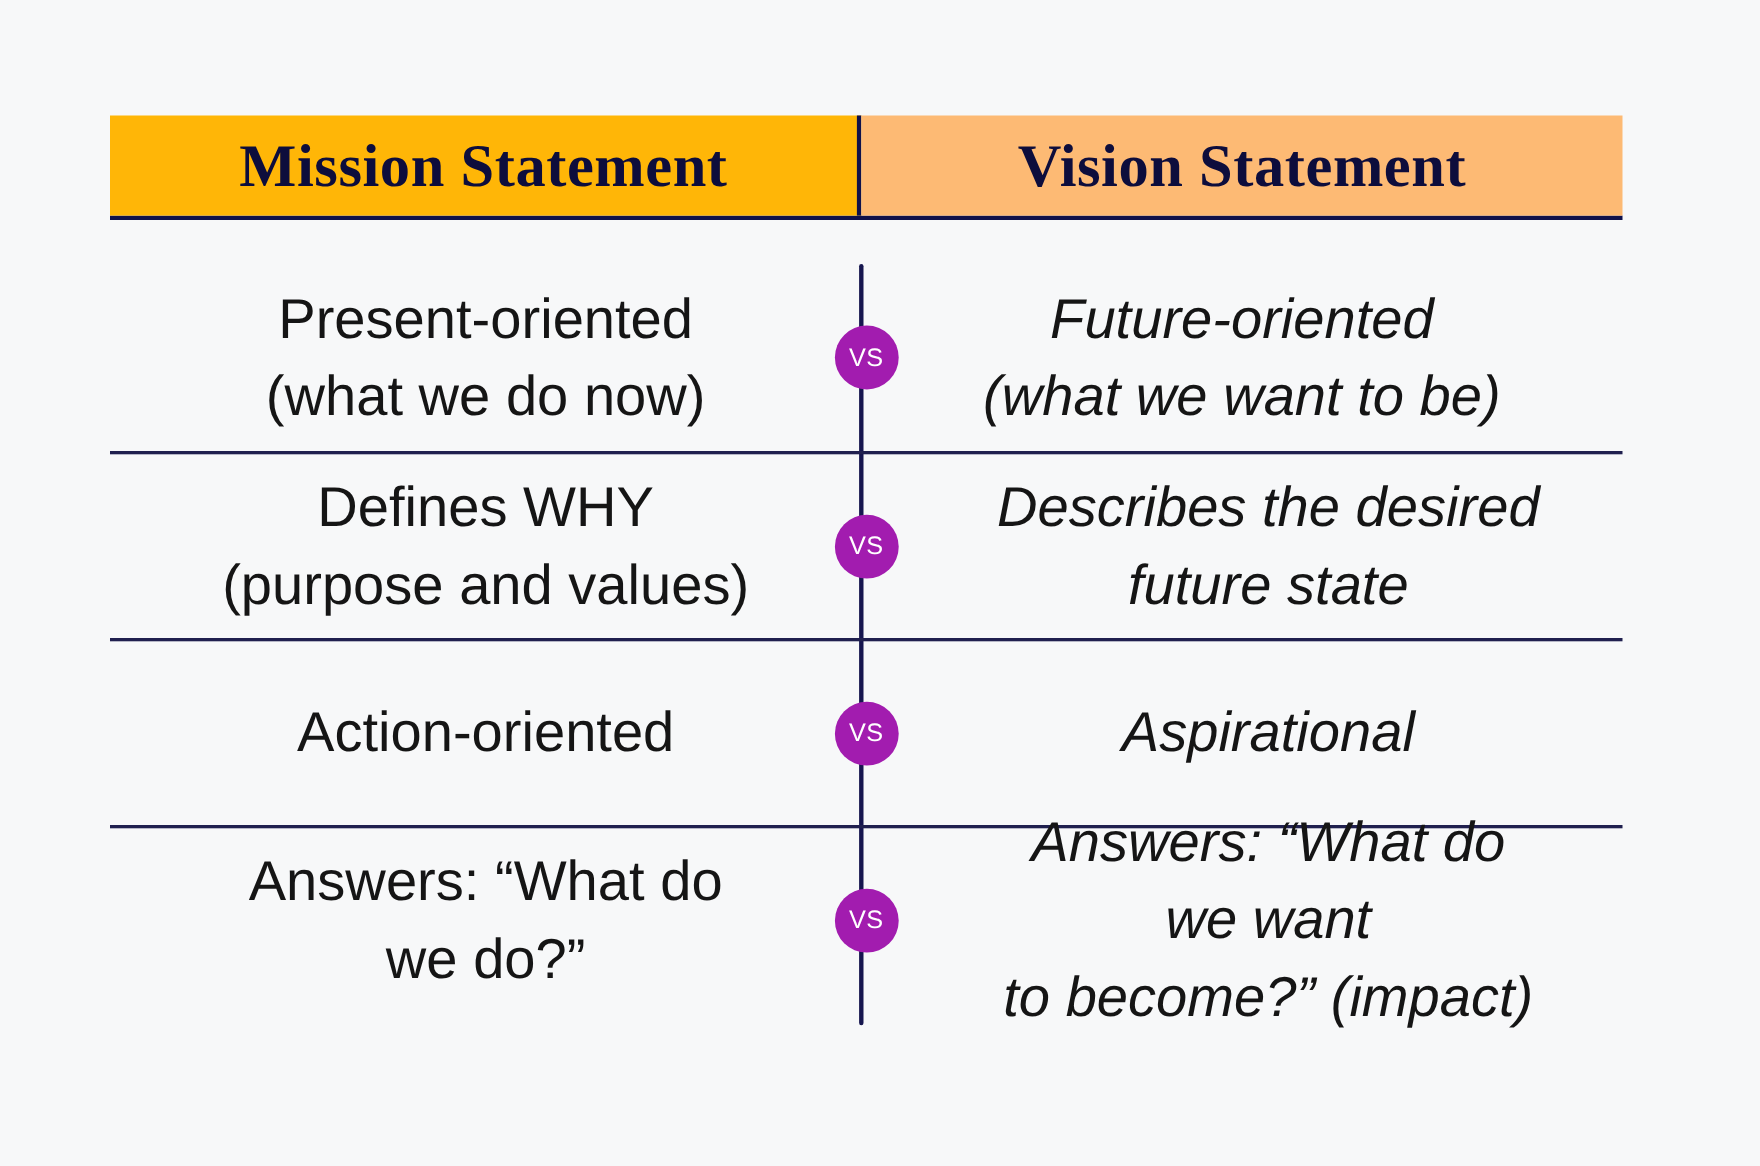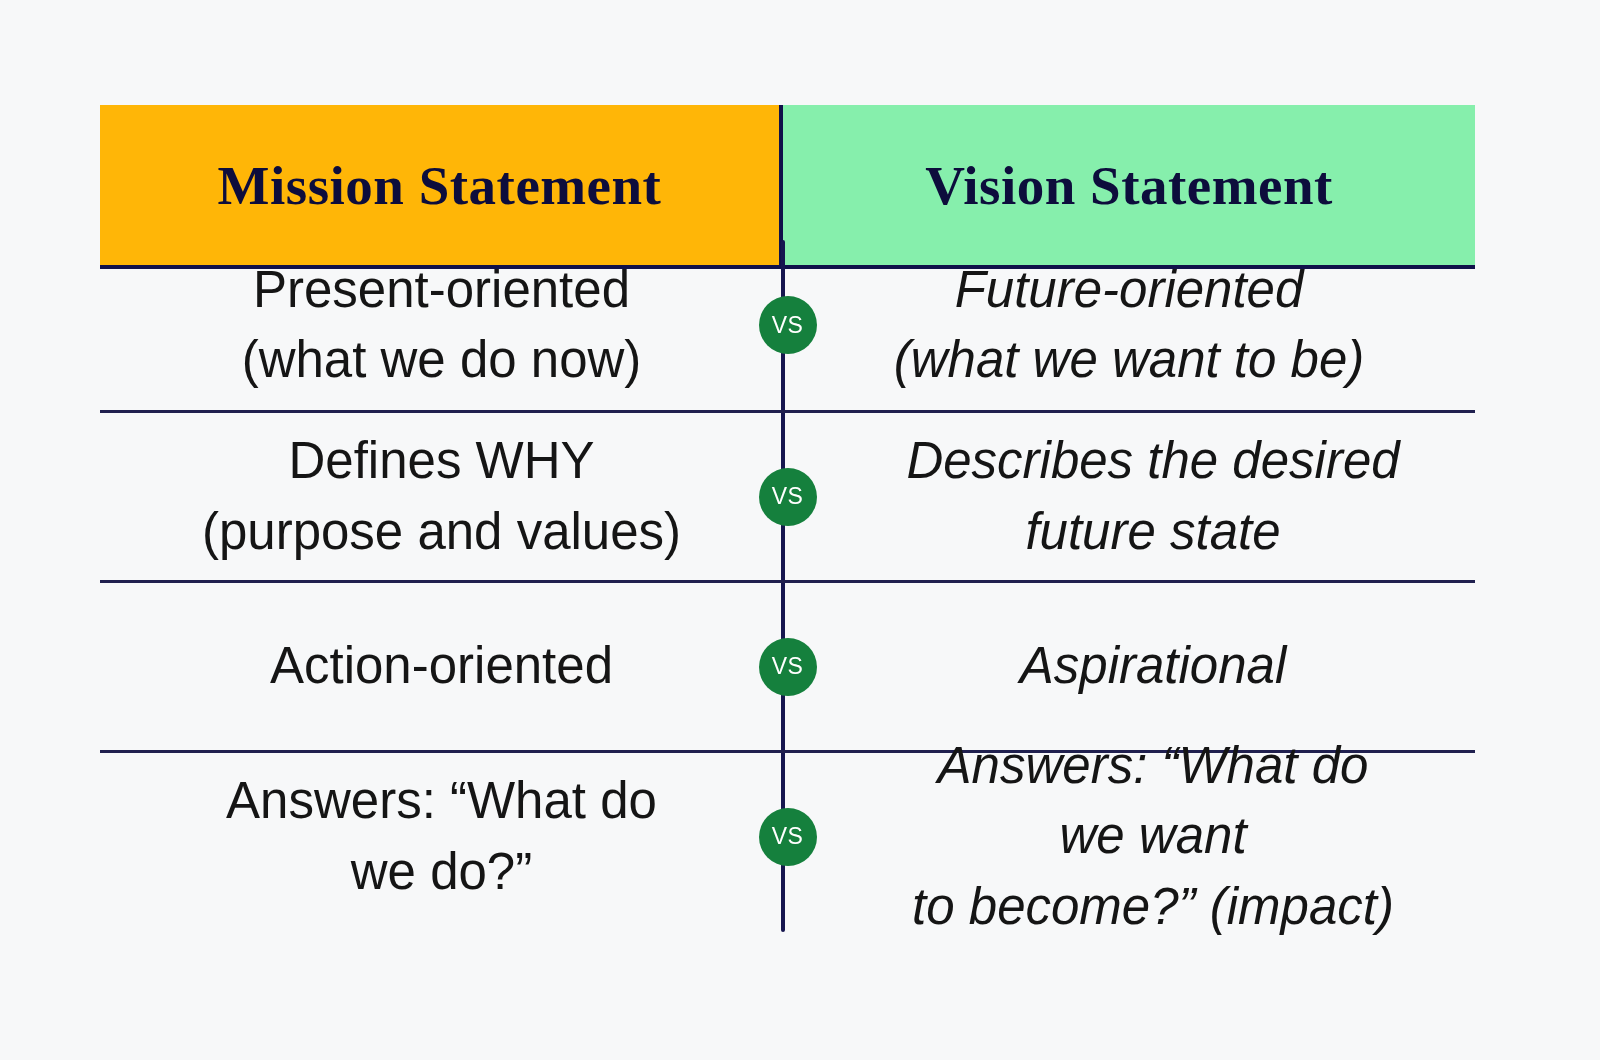--- a/index.html
+++ b/index.html
@@ -19,40 +19,40 @@
     width: 1600px;
     height: 1060px;
   }
 
   
   .header-band {
     position: absolute;
     left: 100px;
     top: 105px;
     width: 1375px;
-    height: 164px;
+    height: 95px;
     display: flex;
     border-bottom: 4px solid #10114A;
     box-sizing: border-box;
   }
   .header-cell {
     flex: 1 1 0;
     display: flex;
     align-items: center;
     justify-content: center;
     box-sizing: border-box;
   }
   .header-cell.mission {
     background: #FFB607;
     width: 683px;
     flex: 0 0 683px;
     border-right: 4px solid #10114A;
   }
   .header-cell.vision {
-    background: #86efac;
+    background: #fdba74;
     flex: 1 1 auto;
     justify-content: center;
   }
   .header-title {
     font-family: "Liberation Serif", "DejaVu Serif", serif;
     font-weight: bold;
     font-size: 55px;
     color: #0D0D3C;
     letter-spacing: 0.5px;
     line-height: 1;
@@ -115,21 +115,21 @@
   
   .vs-badge {
     position: absolute;
     left: 50%;
     top: 50%;
     width: 58px;
     height: 58px;
     margin-left: -29px;
     margin-top: -29px;
     border-radius: 50%;
-    background: #15803d;
+    background: #a21caf;
     display: flex;
     align-items: center;
     justify-content: center;
     z-index: 3;
   }
   .vs-badge span {
     color: #FFFFFF;
     font-family: "Liberation Sans", sans-serif;
     font-size: 23px;
     font-weight: 400;

